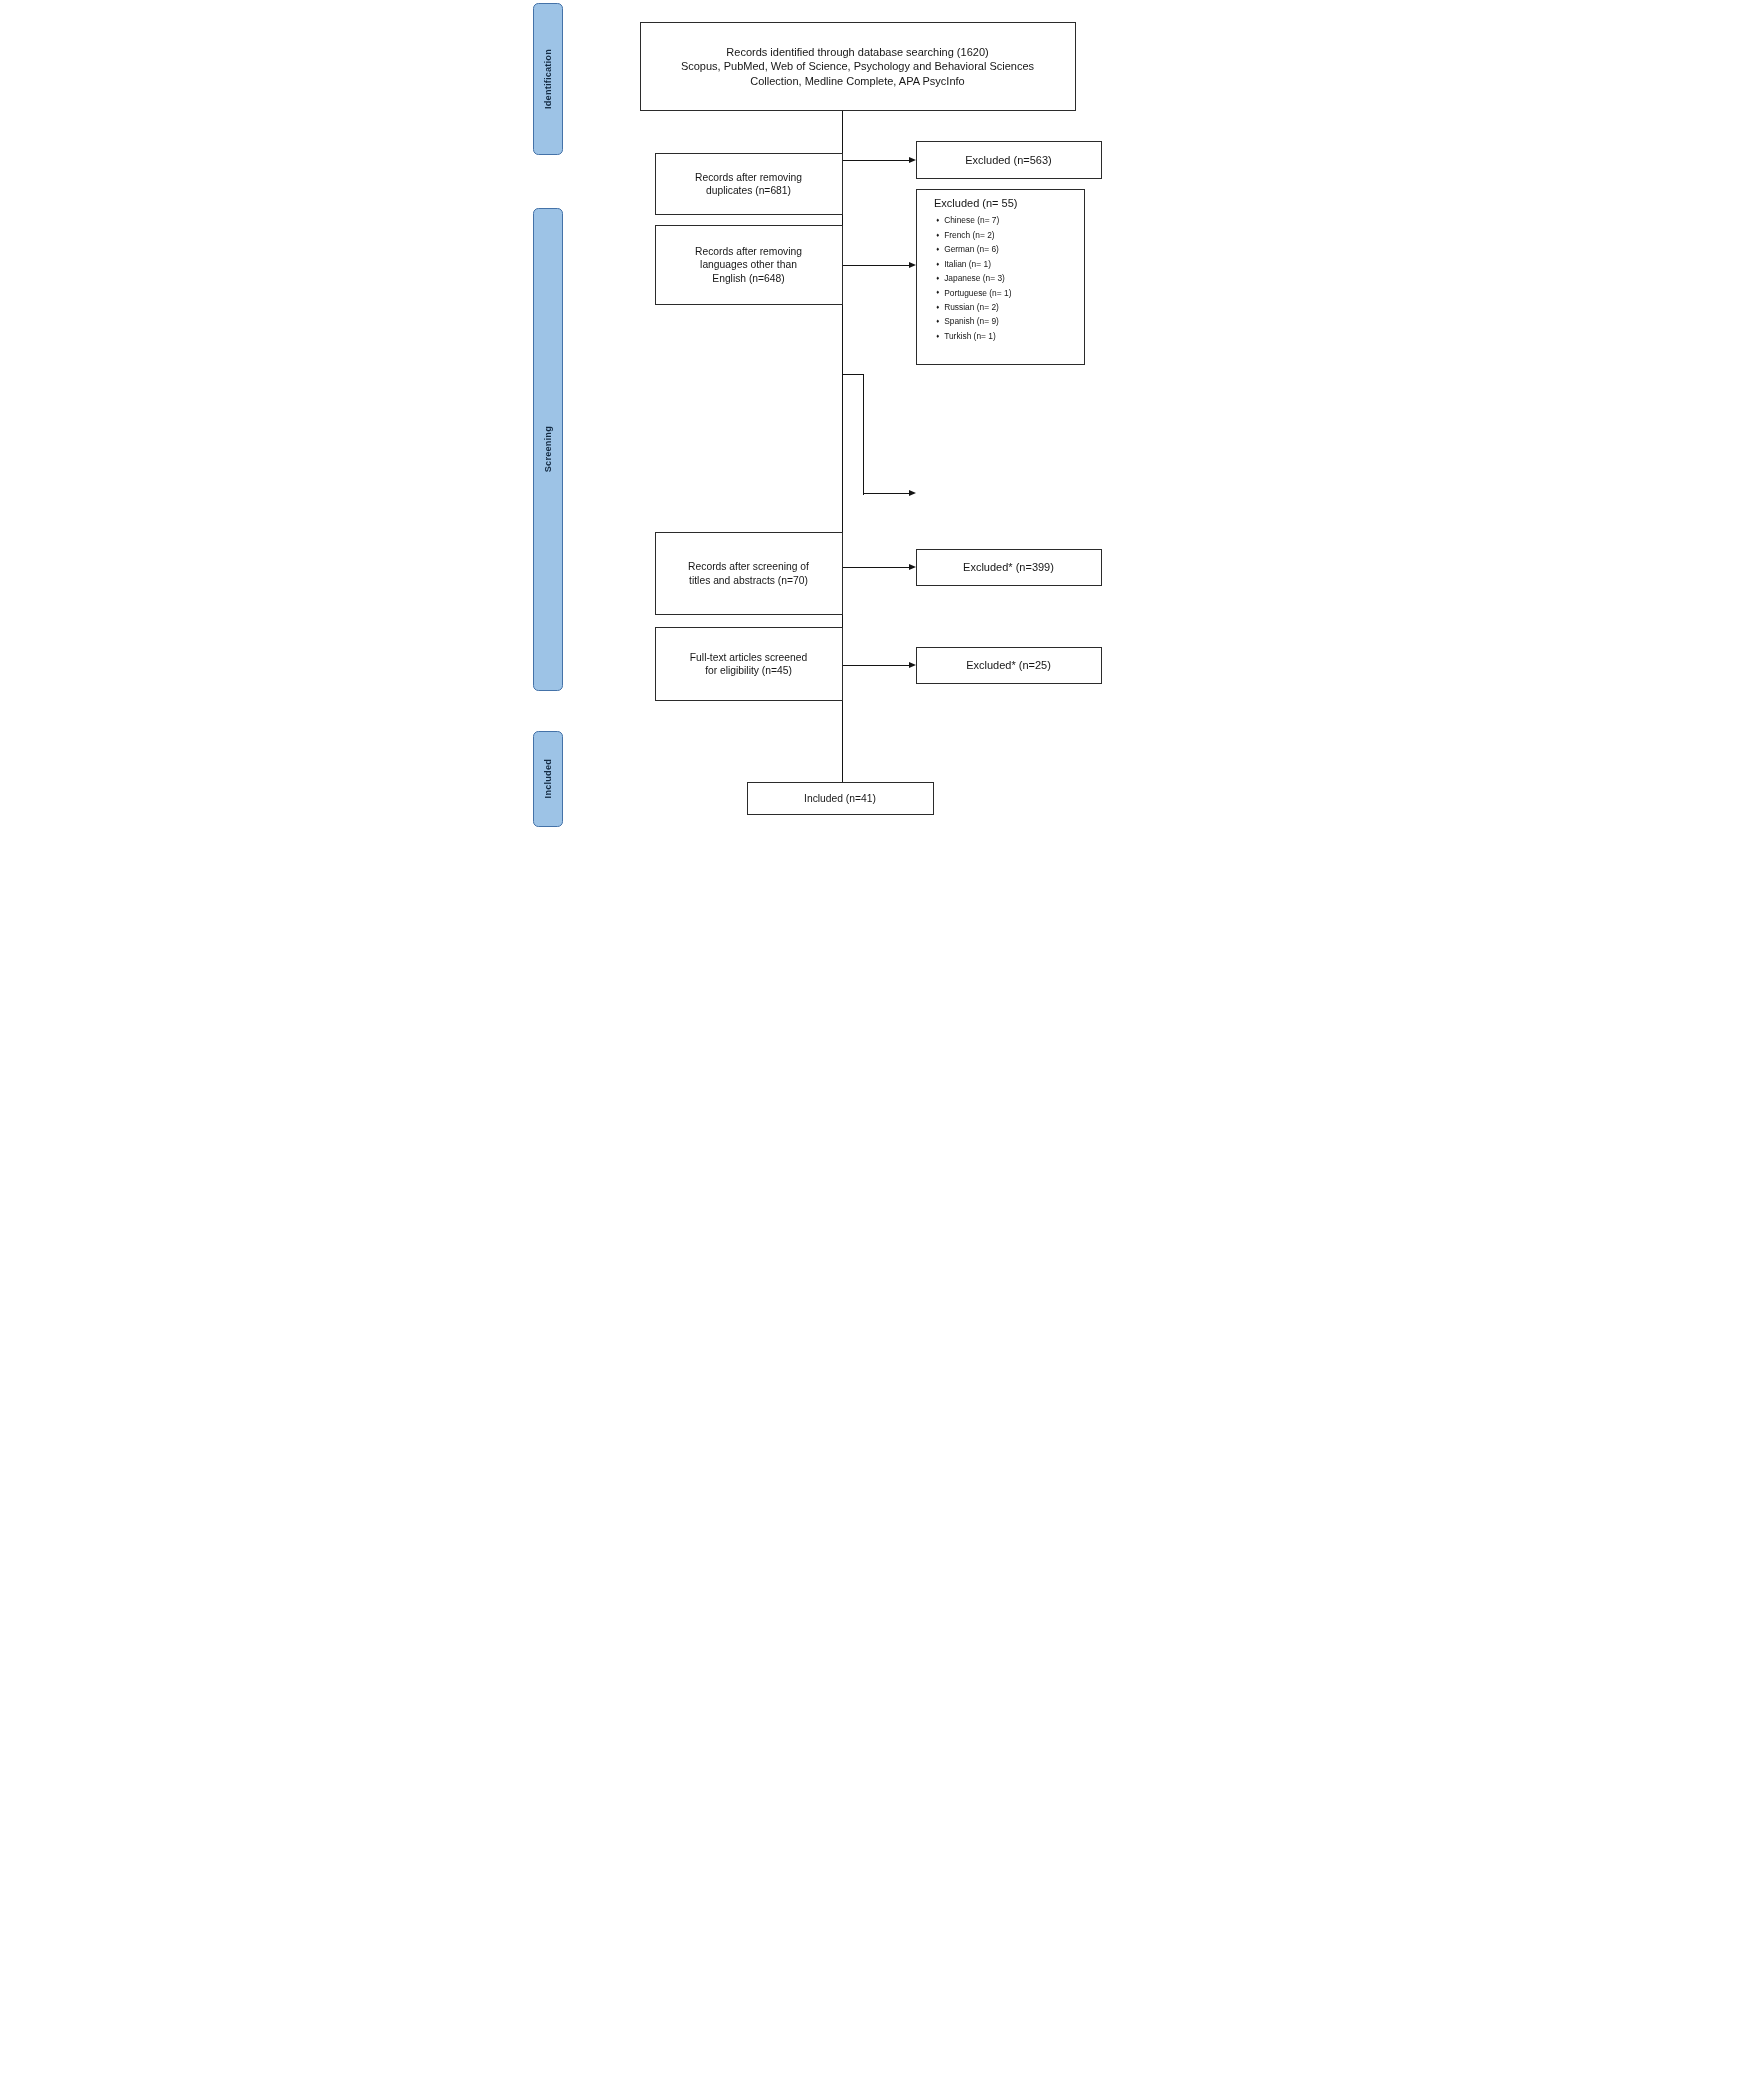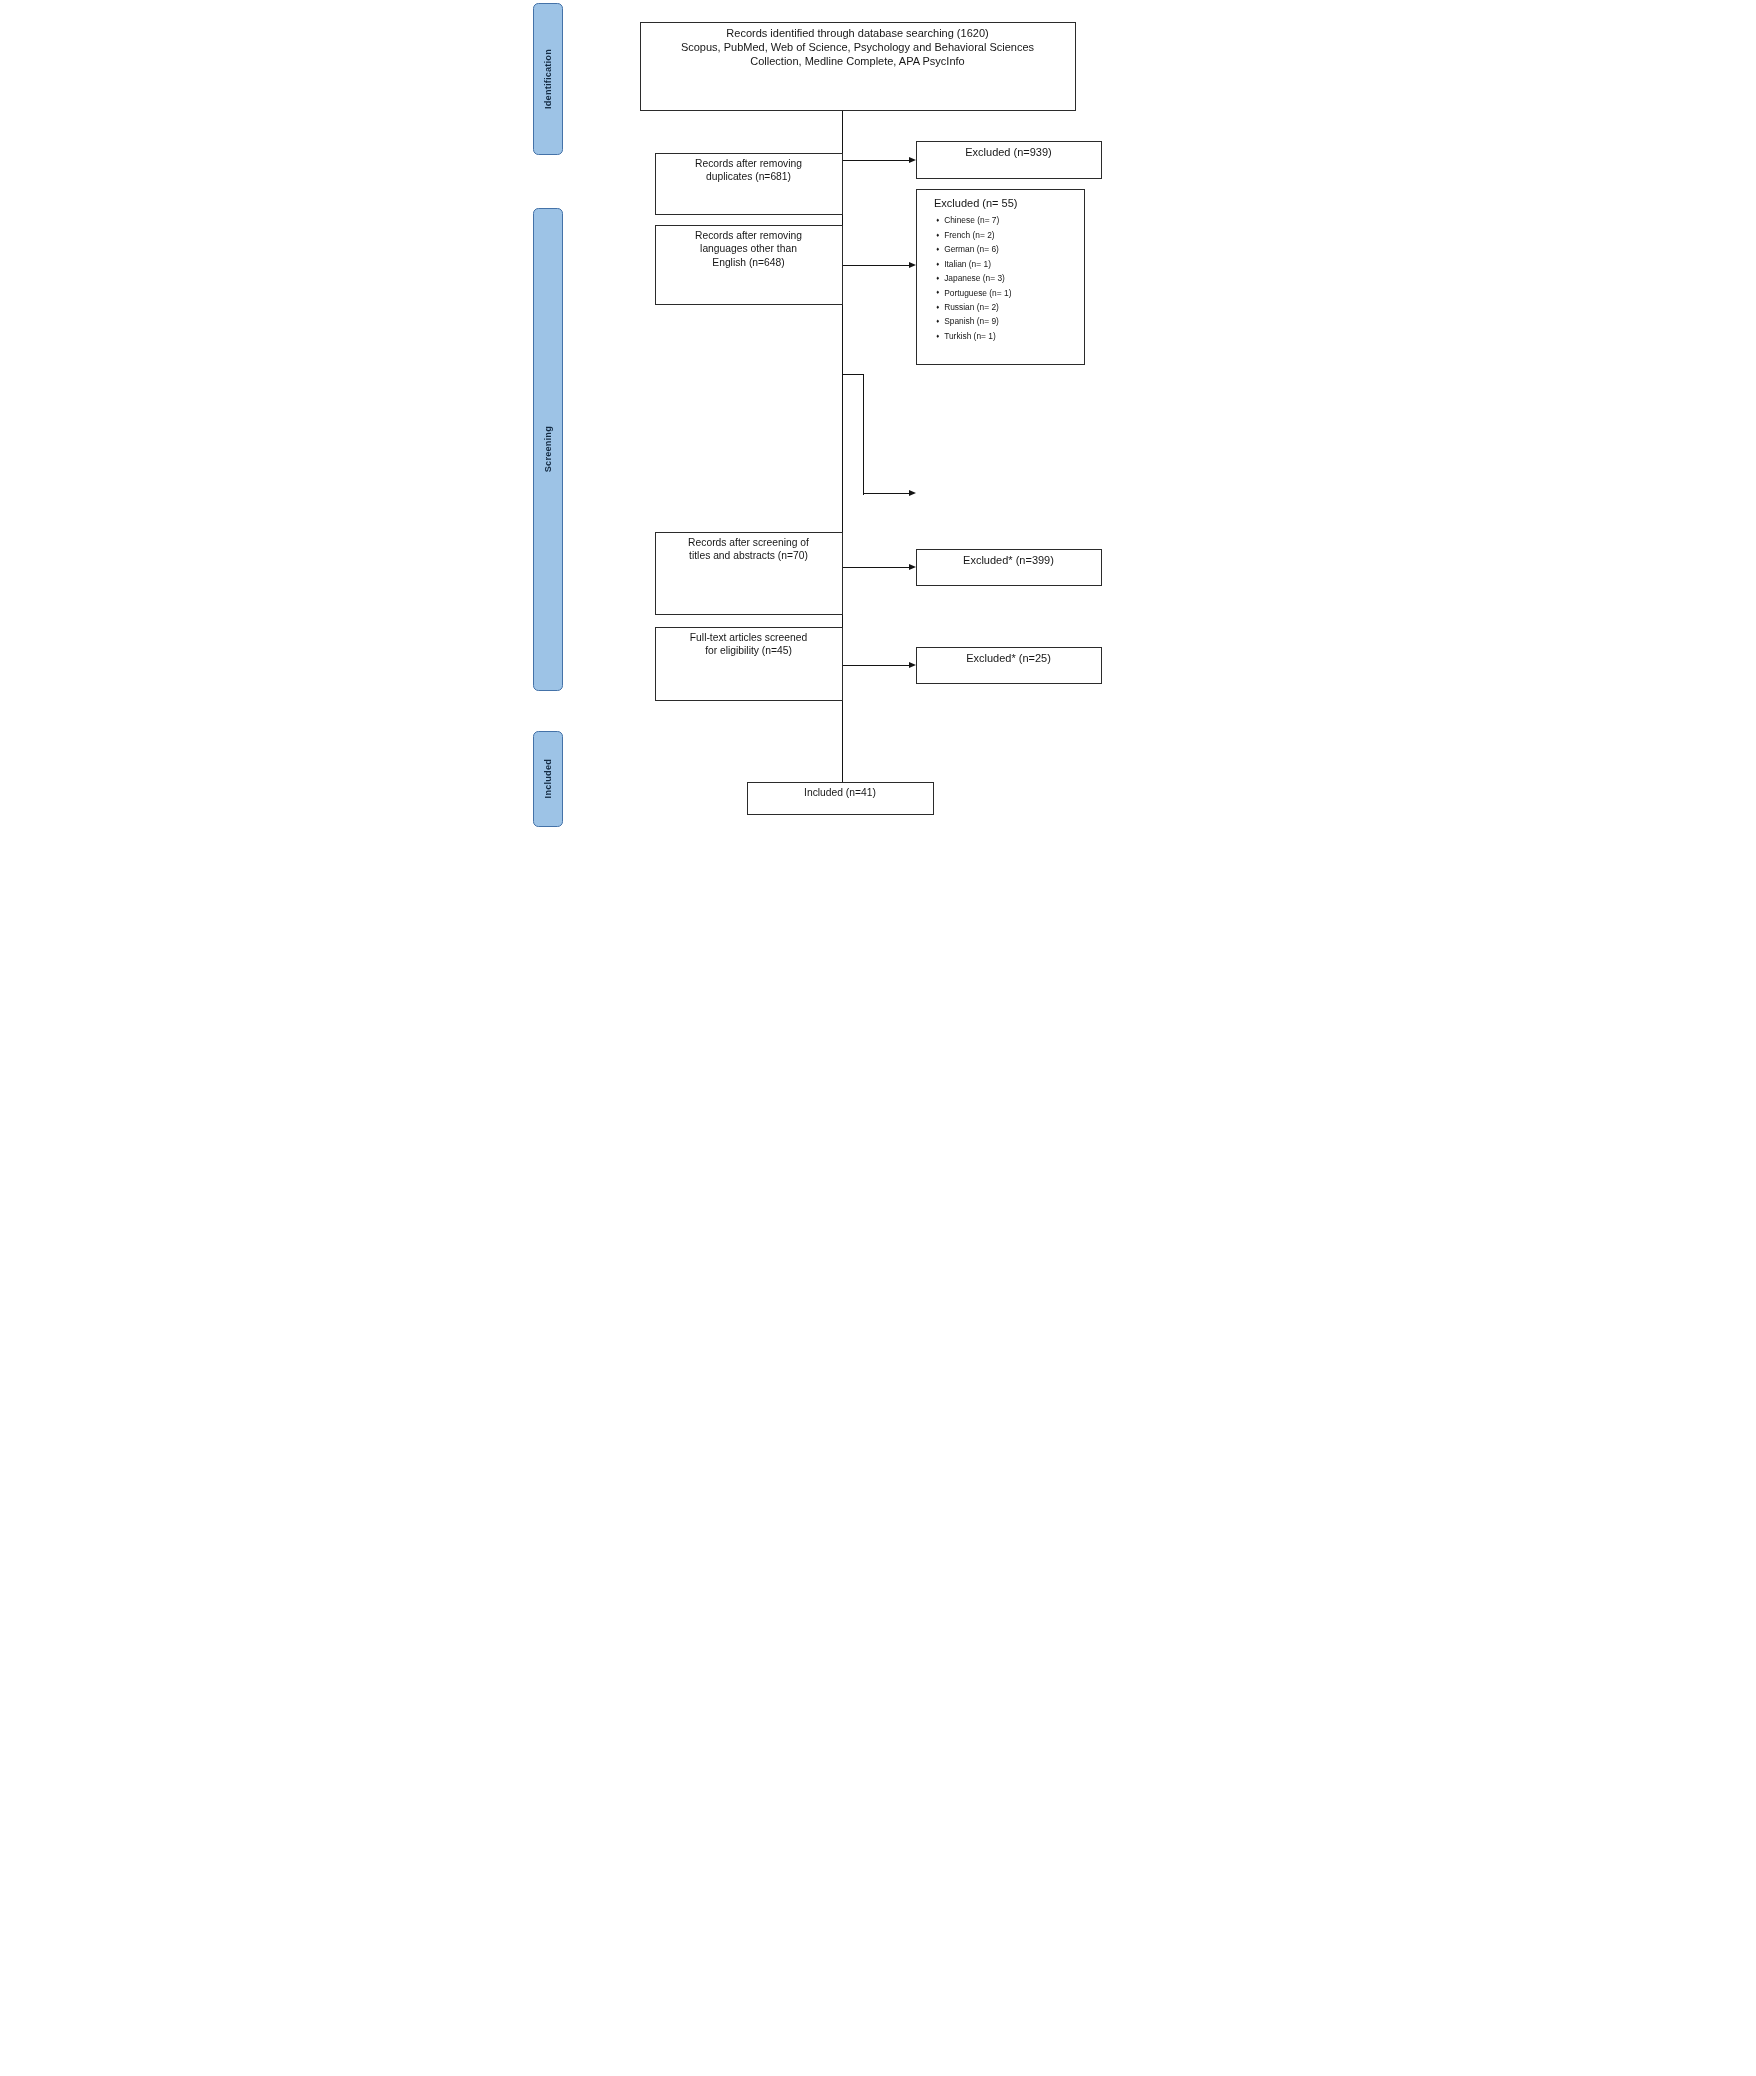--- a/index.html
+++ b/index.html
@@ -33,21 +33,21 @@
     font-size:9.2px;
     letter-spacing:0.2px;
     color:#132a42;
   }
   .node{
     position:absolute;
     background:#ffffff;
     border:1.1px solid #2b2b2b;
     box-sizing:border-box;
     display:flex;flex-direction:column;
-    align-items:center;justify-content:flex-start;
+    align-items:center;justify-content:center;
     text-align:center;
     padding:3.3px 5.4px;
     font-size:10.3px;
     line-height:1.28;
   }
   .node .wrap{display:block;margin:0 auto;}
   .hline,.vline{position:absolute;background:var(--line);}
   .hline{height:1.1px;}
   .vline{width:1.1px;}
   .arrowhead{
@@ -136,21 +136,21 @@
 
   <div class="node" style="left:128px;top:627px;width:188px;height:74px;">
     <div class="wrap" style="max-width:124px;">Full-text articles screened for eligibility (n=45)</div>
   </div>
 
   <div class="node" style="left:220px;top:782px;width:187px;height:33px;">
     <div class="wrap">Included (n=41)</div>
   </div>
 
   <div class="node" style="left:389px;top:141px;width:186px;height:38px;font-size:11px;">
-    <div class="wrap">Excluded (n=939)</div>
+    <div class="wrap">Excluded (n=563)</div>
   </div>
 
   <div class="node exc-lang" style="left:389px;top:189px;width:169px;height:176px;">
     <div class="exc-title">Excluded (n= 55)</div>
     <ul class="lang-list">
         <li>Chinese (n= 7)</li>
         <li>French (n= 2)</li>
         <li>German (n= 6)</li>
         <li>Italian (n= 1)</li>
         <li>Japanese (n= 3)</li>

